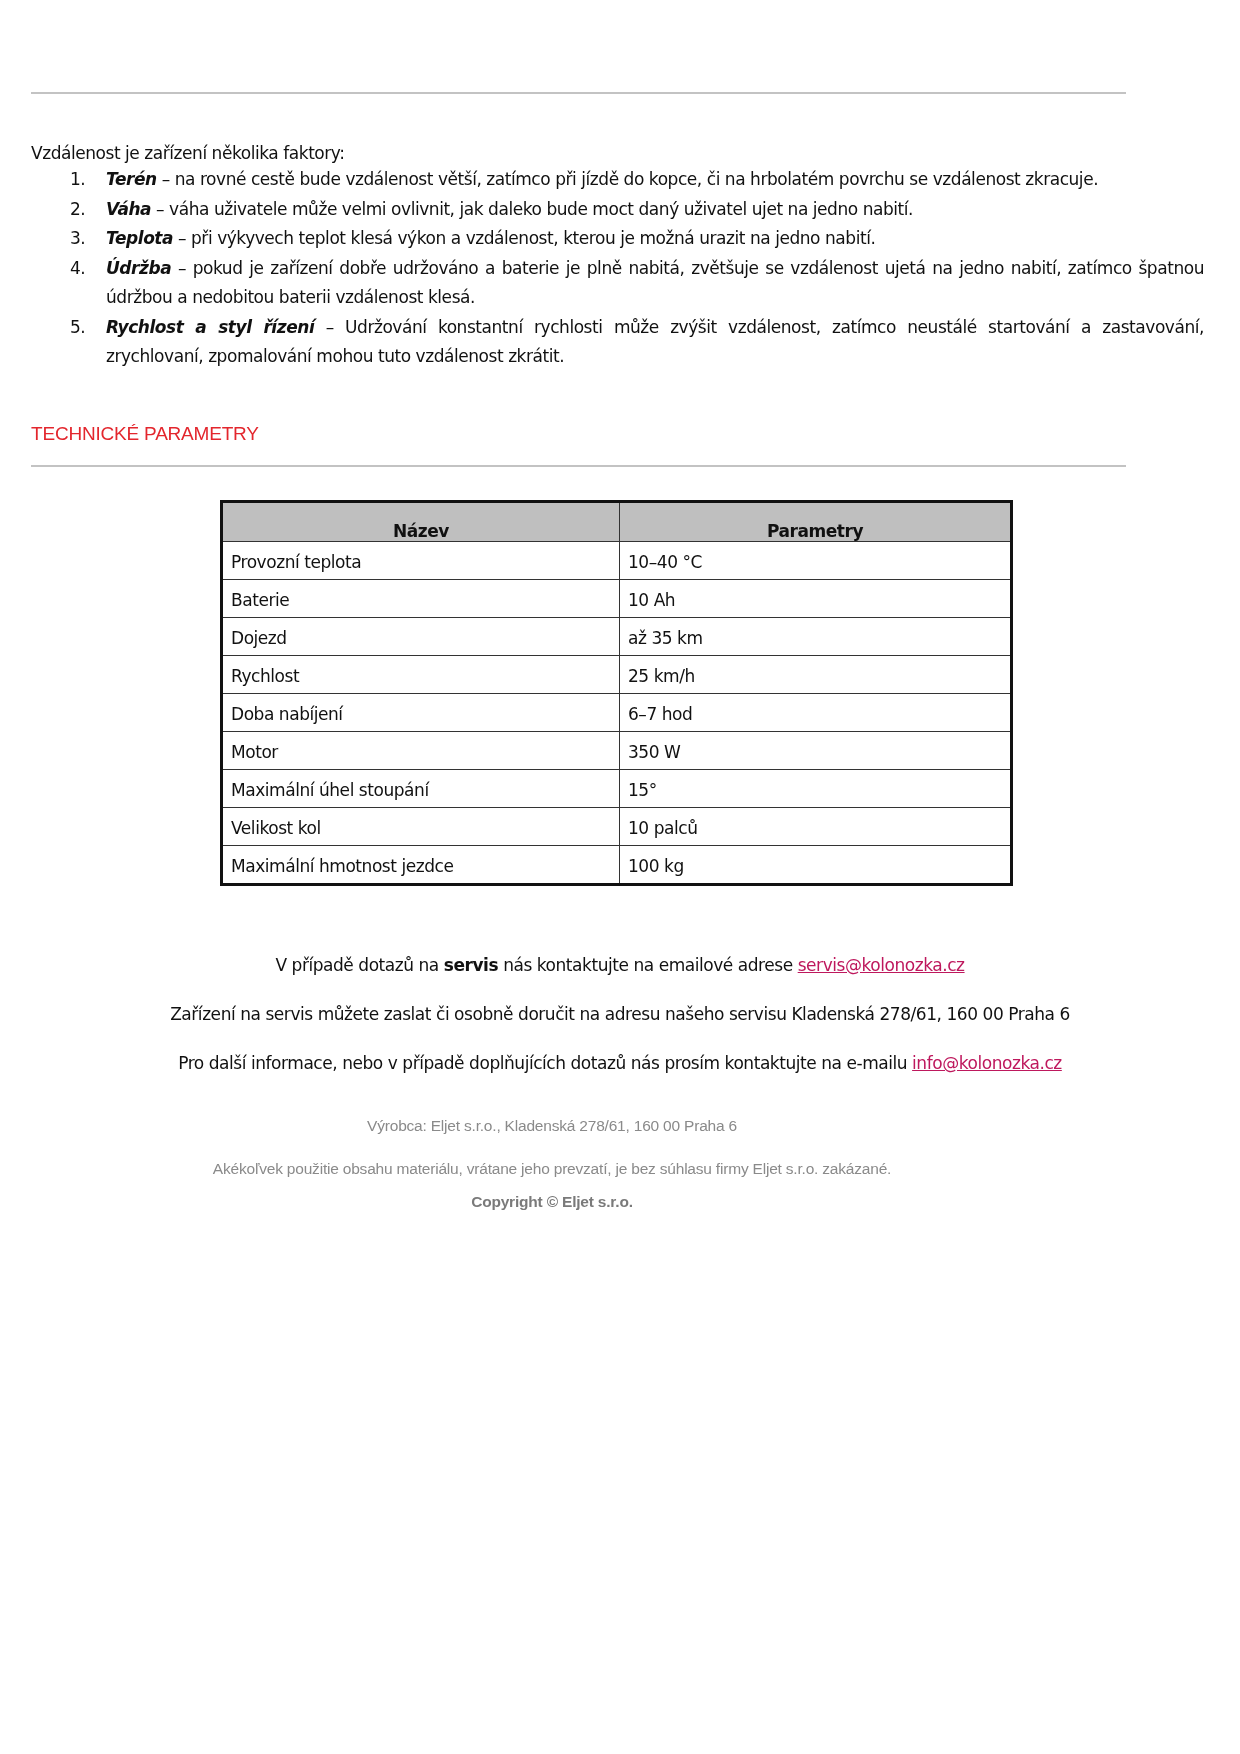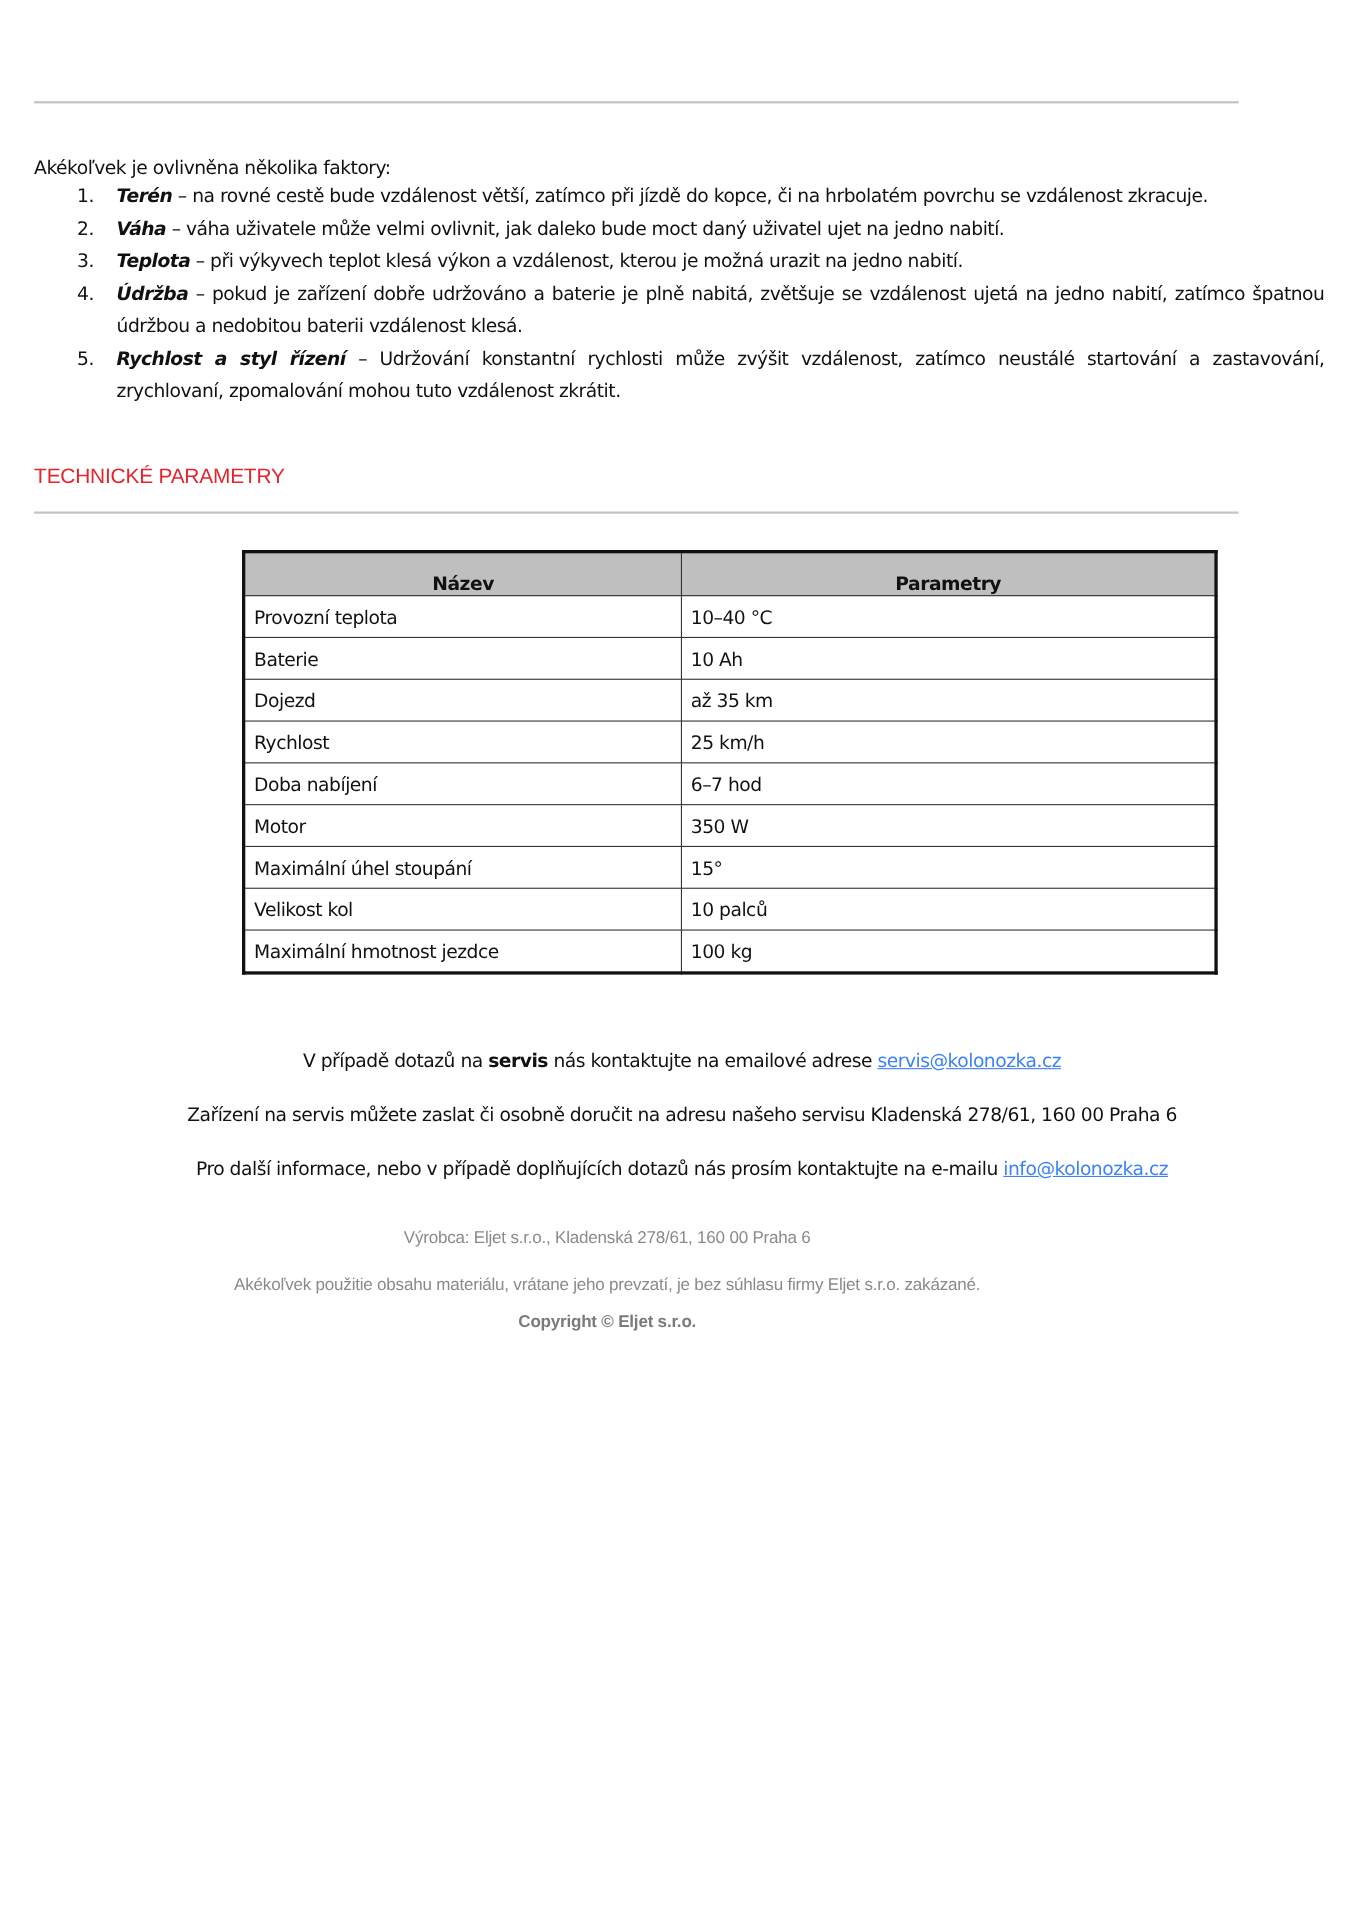--- a/index.html
+++ b/index.html
@@ -7,38 +7,38 @@
            font-family: "Liberation Sans", sans-serif; color: #111; }
     .rule { position: absolute; left: 31px; width: 1095px; height: 2px; background: #c3c3c3; }
     .calibri { font-family: "DejaVu Sans", "Liberation Sans", sans-serif; font-size: 17px; letter-spacing: -0.45px; }
     .intro { position: absolute; left: 31px; top: 141px; line-height: 24px; }
     ol.factors { position: absolute; left: 0; top: 165px; width: 1204px; margin: 0; padding: 0; list-style: none; }
     ol.factors li { position: relative; padding-left: 106px; line-height: 29.5px; text-align: justify; }
     ol.factors li .num { position: absolute; left: 70px; top: 0; }
     ol.factors li b { font-style: italic; font-weight: bold; }
     .section-title { position: absolute; left: 31px; top: 423px; font-size: 19px; color: #e3262d;
                      font-family: "Liberation Sans", sans-serif; letter-spacing: -0.2px; }
-    table.params { position: absolute; left: 220px; top: 500px; width: 887px; border-collapse: collapse;
+    table.params { position: absolute; left: 220px; top: 500px; width: 793px; border-collapse: collapse;
                    border: 3px solid #111; }
     table.params th, table.params td { border: 1.5px solid #333; padding: 0 8px; height: 34px; }
     table.params th { background: #bfbfbf; height: 38px; font-weight: bold; vertical-align: bottom; padding-bottom: 0px; text-align: center; }
     table.params td.name { font-weight: normal; width: 380px; }
     table.params td { vertical-align: middle; padding-top: 3px; }
     .contact { position: absolute; left: 0; width: 1240px; text-align: center; }
-    .contact a { color: #3b82f6; text-decoration: underline; }
+    .contact a { color: #be185d; text-decoration: underline; }
     .footer { position: absolute; left: 0; width: 1104px; text-align: center; color: #8a8a8a;
               font-family: "Liberation Sans", sans-serif; font-size: 15.5px; letter-spacing: -0.2px; }
     .footer.bold { font-weight: bold; color: #7a7a7a; }
   </style>
 </head>
 <body>
 
 <div class="rule" style="top:92px;"></div>
 
-<div class="intro calibri">Akékoľvek je ovlivněna několika faktory:</div>
+<div class="intro calibri">Vzdálenost je zařízení několika faktory:</div>
 
 <ol class="factors calibri">
   <li><span class="num">1.</span><b>Terén</b><span> – na rovné cestě bude vzdálenost větší, zatímco při jízdě do kopce, či na hrbolatém povrchu se vzdálenost zkracuje.</span></li>
   <li><span class="num">2.</span><b>Váha</b><span> – váha uživatele může velmi ovlivnit, jak daleko bude moct daný uživatel ujet na jedno nabití.</span></li>
   <li><span class="num">3.</span><b>Teplota</b><span> – při výkyvech teplot klesá výkon a vzdálenost, kterou je možná urazit na jedno nabití.</span></li>
   <li><span class="num">4.</span><b>Údržba</b><span> – pokud je zařízení dobře udržováno a baterie je plně nabitá, zvětšuje se vzdálenost ujetá na jedno nabití, zatímco špatnou údržbou a nedobitou baterii vzdálenost klesá.</span></li>
   <li><span class="num">5.</span><b>Rychlost a styl řízení</b><span> – Udržování konstantní rychlosti může zvýšit vzdálenost, zatímco neustálé startování a zastavování, zrychlovaní, zpomalování mohou tuto vzdálenost zkrátit.</span></li>
 </ol>
 
 <div class="section-title">TECHNICKÉ PARAMETRY</div>

